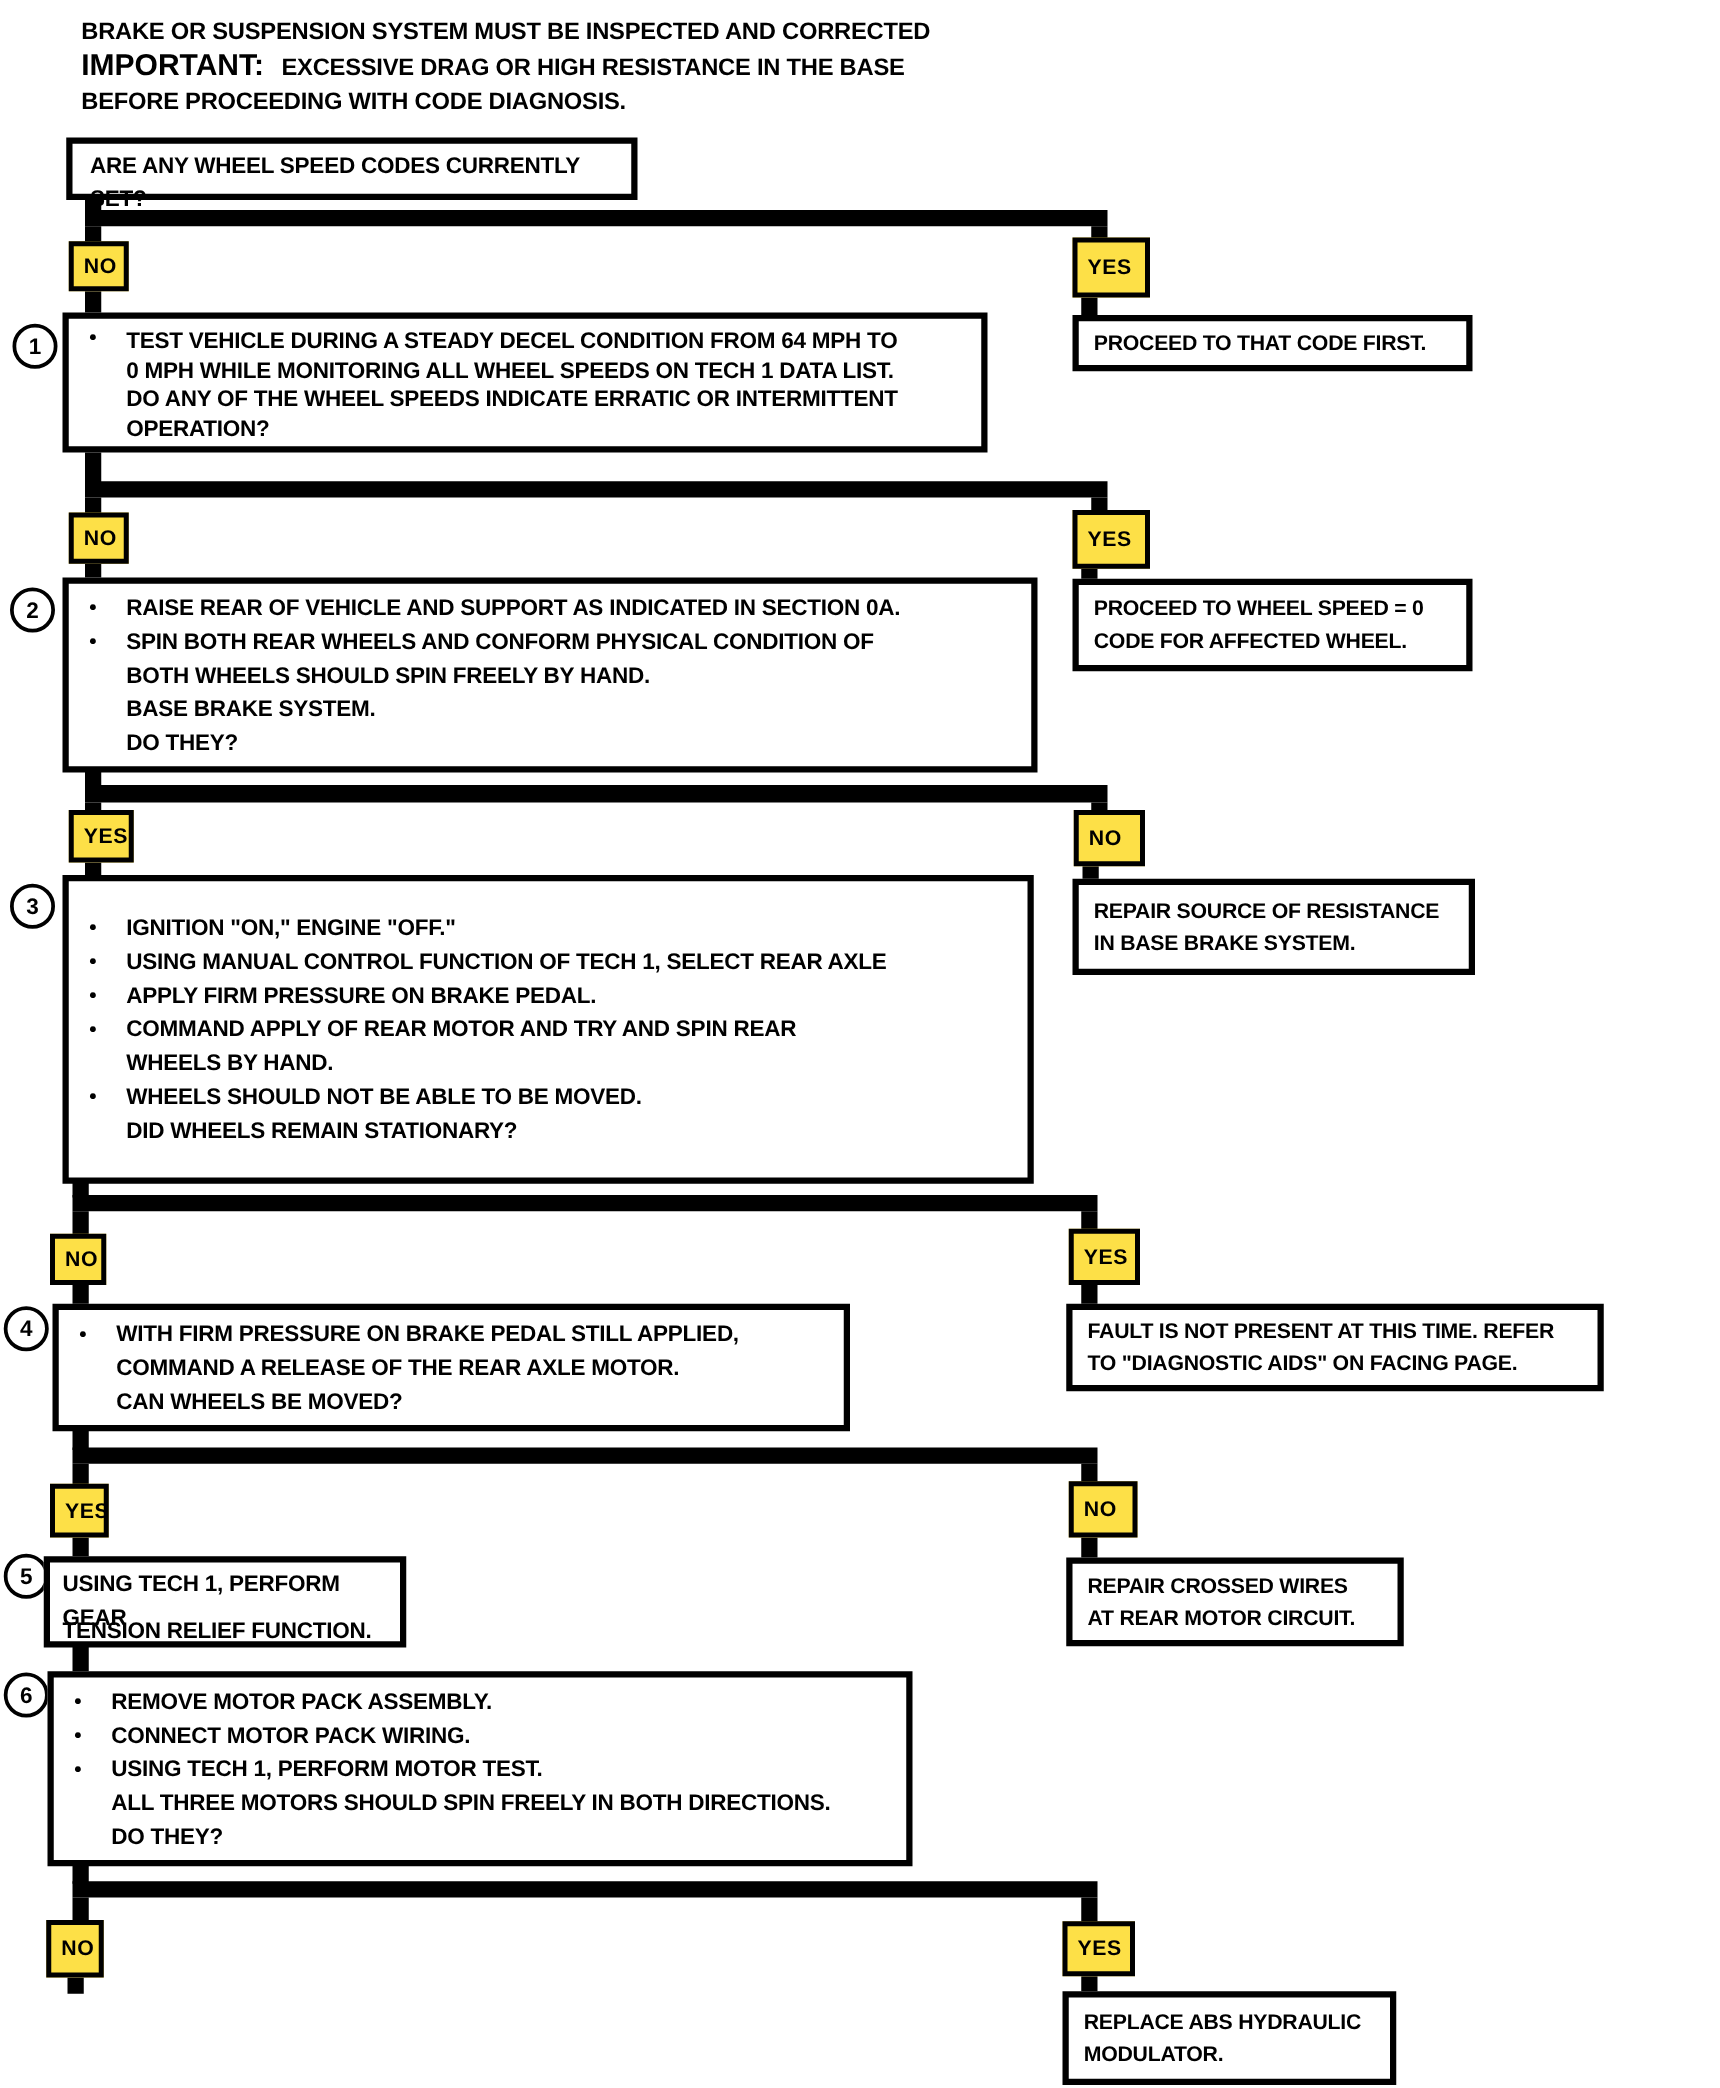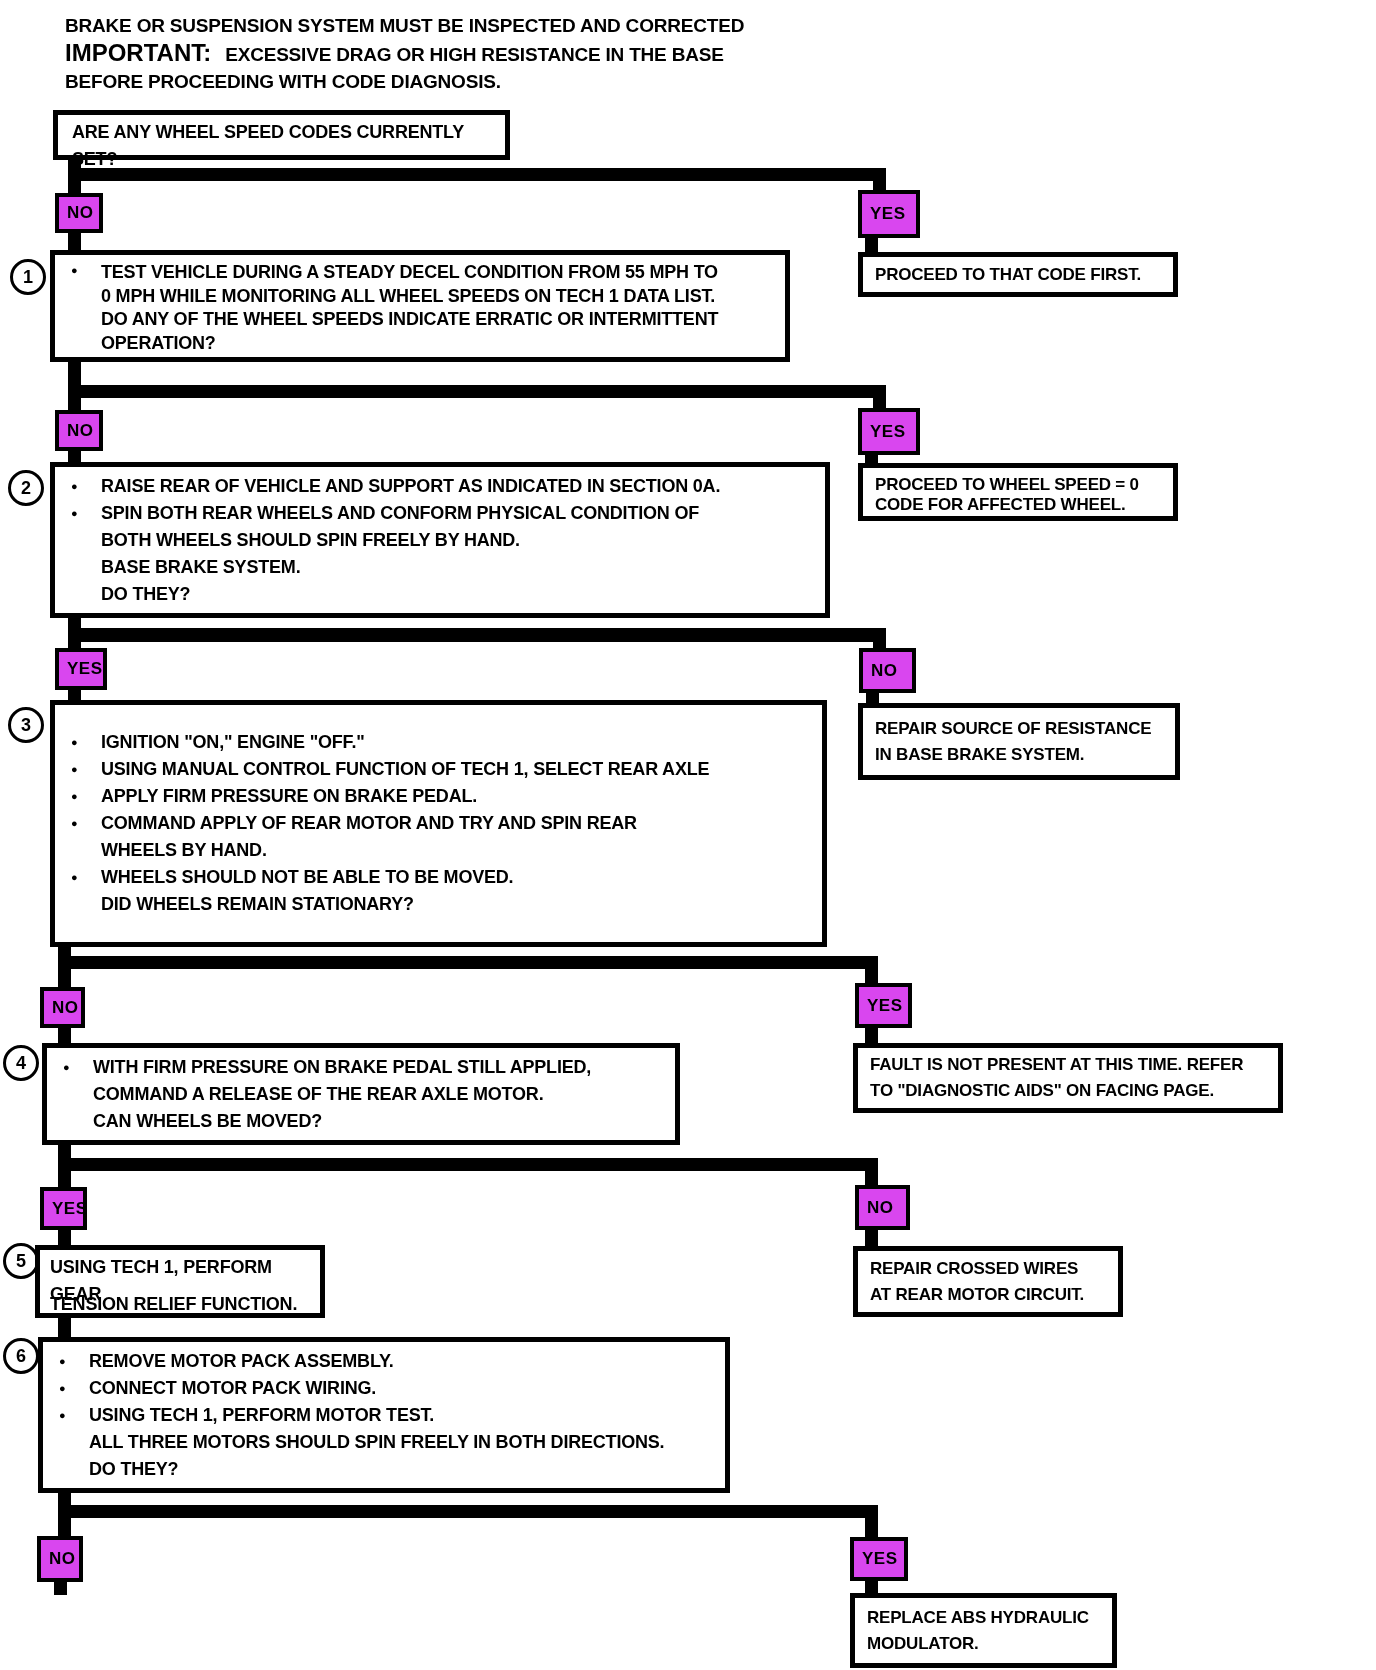--- a/index.html
+++ b/index.html
@@ -22,21 +22,21 @@
     padding:4px 6px 4px 0;
   }
   .rbox{font-size:17px;line-height:26px;padding-left:12px;justify-content:center;}
   .rbox .tline{padding-left:0;}
   .q0 .tline{padding-left:14px;}
   .box5 .tline{padding-left:10px;}
   .tline{display:flex;align-items:baseline;min-height:1em;}
   .bullet{flex:0 0 46px;text-align:left;padding-left:16px;font-size:11px;box-sizing:border-box;align-self:center;}
   .ttext{flex:1;}
   .label-box{
-    position:absolute;border:4px solid #000;background:#d946ef;box-sizing:border-box;
+    position:absolute;border:4px solid #000;background:#fde047;box-sizing:border-box;
     display:flex;align-items:center;padding-left:8px;
     font-weight:700;font-size:17px;letter-spacing:0.5px;
   }
   .numcircle{
     position:absolute;width:36px;height:36px;border:3px solid #000;border-radius:50%;
     background:#fff;box-sizing:border-box;
     display:flex;align-items:center;justify-content:center;
     font-weight:700;font-size:18px;
   }
 </style>
@@ -61,21 +61,21 @@
   <div class="ink" style="left:873px;top:181px;width:13px;height:11px;"></div>
   <div class="ink" style="left:68px;top:233px;width:13px;height:19px;"></div>
   <div class="ink" style="left:865px;top:238px;width:13px;height:16px;"></div>
 
   <div class="label-box" style="left:55px;top:193px;width:48px;height:40px;">NO</div>
   <div class="label-box" style="left:858px;top:190px;width:62px;height:48px;">YES</div>
   <div class="numcircle" style="left:10px;top:259px;">1</div>
   <div class="box" style="left:50px;top:250px;width:740px;height:112px;">
       <div class="tline">
         <span class="bullet">●</span>
-        <span class="ttext">TEST VEHICLE DURING A STEADY DECEL CONDITION FROM 55 MPH TO</span>
+        <span class="ttext">TEST VEHICLE DURING A STEADY DECEL CONDITION FROM 64 MPH TO</span>
       </div>
       <div class="tline">
         <span class="bullet"></span>
         <span class="ttext">0 MPH WHILE MONITORING ALL WHEEL SPEEDS ON TECH 1 DATA LIST.</span>
       </div>
       <div class="tline">
         <span class="bullet"></span>
         <span class="ttext">DO ANY OF THE WHEEL SPEEDS INDICATE ERRATIC OR INTERMITTENT</span>
       </div>
       <div class="tline">
@@ -112,21 +112,21 @@
       </div>
       <div class="tline">
         <span class="bullet"></span>
         <span class="ttext">BASE BRAKE SYSTEM.</span>
       </div>
       <div class="tline">
         <span class="bullet"></span>
         <span class="ttext">DO THEY?</span>
       </div>
     </div>
-  <div class="box rbox" style="left:858px;top:463px;width:320px;height:58px;">
+  <div class="box rbox" style="left:858px;top:463px;width:320px;height:74px;">
       <div class="tline">PROCEED TO WHEEL SPEED = 0</div>
       <div class="tline">CODE FOR AFFECTED WHEEL.</div>
     </div>
 
   <div class="ink" style="left:68px;top:616px;width:13px;height:14px;"></div>
   <div class="ink" style="left:68px;top:628px;width:818px;height:14px;"></div>
   <div class="ink" style="left:68px;top:642px;width:13px;height:8px;"></div>
   <div class="ink" style="left:873px;top:642px;width:13px;height:8px;"></div>
   <div class="ink" style="left:68px;top:690px;width:13px;height:12px;"></div>
   <div class="ink" style="left:866px;top:693px;width:13px;height:12px;"></div>

